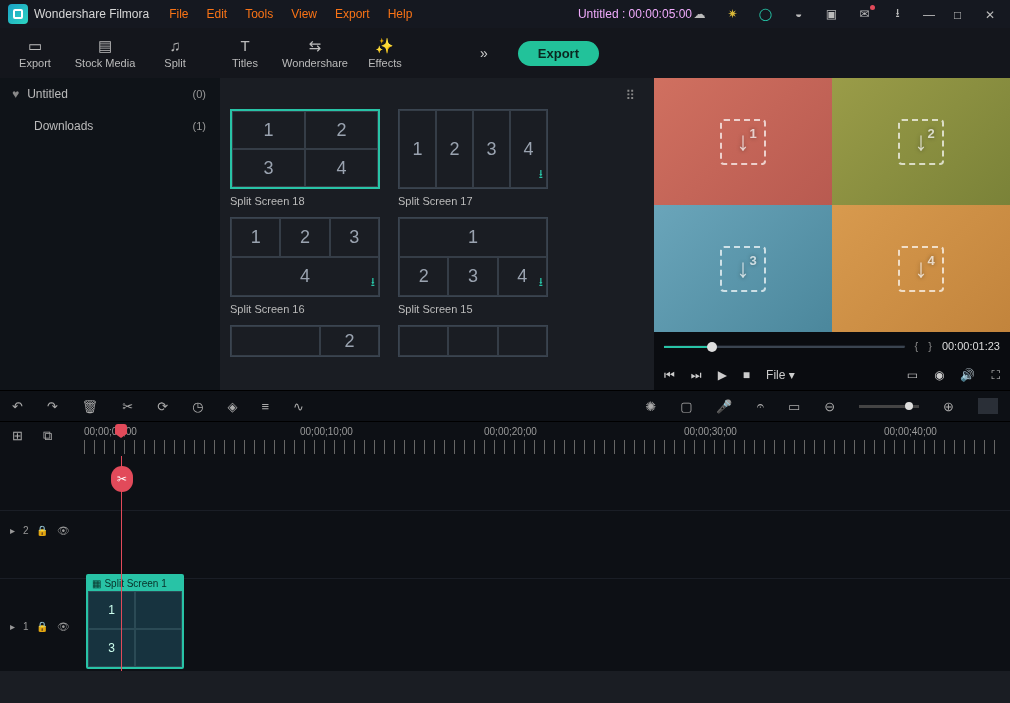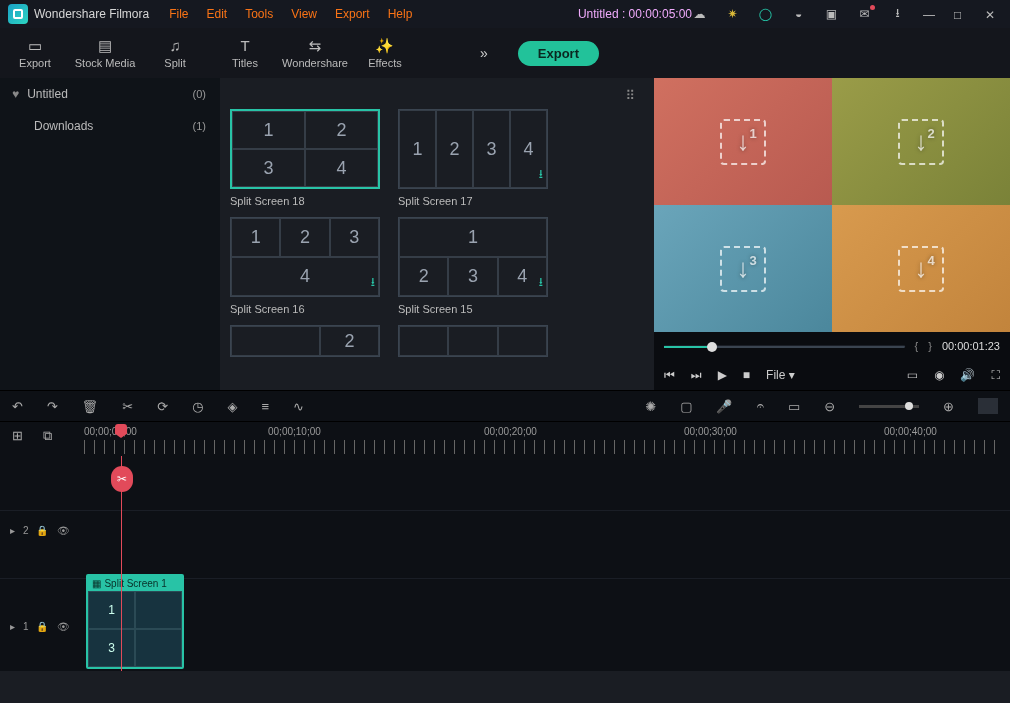--- a/index.html
+++ b/index.html
@@ -291,21 +291,21 @@
       <span class="zk"></span>
     </span>
   <span>⊕</span>
   <span class="seg"></span>
 </div>
 
 <div class="ruler">
   <span class="rbtn">⊞</span>
   <span class="rbtn">⧉</span>
   <span class="rlabel" style="left:84px">00;00;00;00</span>
-  <span class="rlabel" style="left:268px">00;00;10;00</span>
+  <span class="rlabel" style="left:300px">00;00;10;00</span>
   <span class="rlabel" style="left:484px">00;00;20;00</span>
   <span class="rlabel" style="left:684px">00;00;30;00</span>
   <span class="rlabel" style="left:884px">00;00;40;00</span>
   <div class="ticks"></div>
   <div class="playhead">
       <div class="ph-head"></div>
     </div>
 </div>
 
 <div class="tracks">

